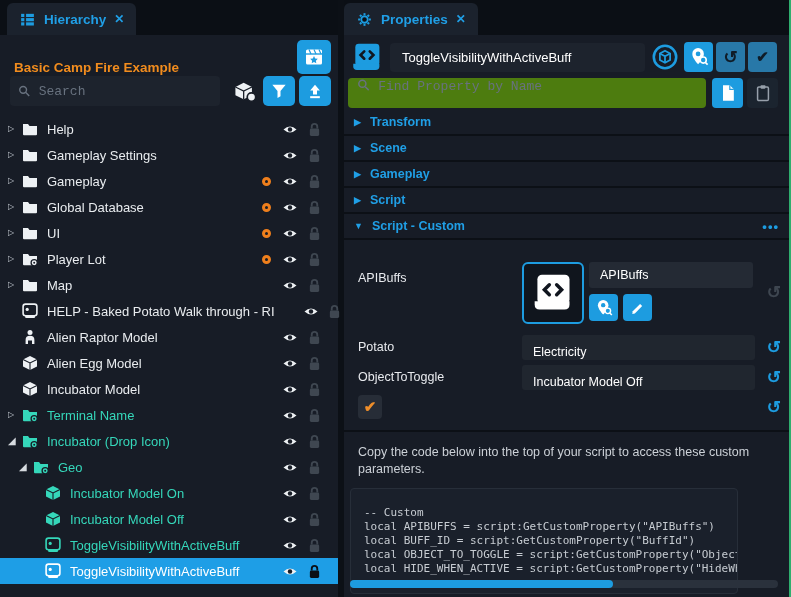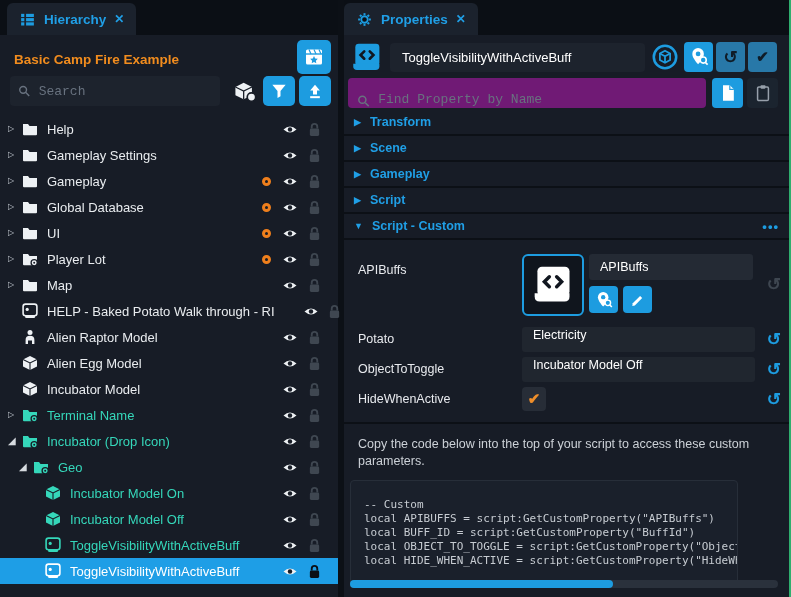--- a/index.html
+++ b/index.html
@@ -6,21 +6,21 @@
   html,body{margin:0;padding:0}
   body{width:791px;height:597px;background:#0c1016;font-family:"Liberation Sans",sans-serif;position:relative;overflow:hidden}
   .panel{position:absolute;top:0;bottom:0;background:#171c26}
   #hier{left:0;width:338px}
   #props{left:344px;width:445px}
   .tabbar{position:absolute;top:0;left:0;right:0;height:35px;background:#0b0f15}
   .tab{position:absolute;top:3px;height:32px;background:#1b222d;border-radius:6px 6px 0 0;display:flex;align-items:center;gap:8px;padding:0 12px;color:#209fe6;font-size:13.5px;font-weight:bold}
   .tab .close{font-size:12px;font-weight:bold;cursor:pointer}
   svg.ic{display:block}
   
-  .title{position:absolute;top:52px;left:14px;color:#f18c1e;font-weight:bold;font-size:13.5px;white-space:nowrap}
+  .title{position:absolute;top:60px;left:14px;color:#f18c1e;font-weight:bold;font-size:13.5px;white-space:nowrap}
   .sq-btn{position:absolute;background:#1d9ce0;border-radius:5px;display:flex;align-items:center;justify-content:center}
   .slate-btn{top:40px;left:297px;width:34px;height:34px}
   .funnel-btn{top:76px;left:263px;width:32px;height:30px}
   .upload-btn{top:76px;left:299px;width:32px;height:30px}
   .search{position:absolute;top:76px;left:10px;width:210px;height:30px;background:#1d232d;border-radius:4px;display:flex;align-items:center;padding:0 8px;gap:6px}
   .search input,.findrow input{background:none;border:none;color:#fff;font-size:13px;width:100%;outline:none;font-family:Liberation Mono, monospace}
   ::placeholder{color:#68727f;opacity:1}
   .cube-dot{position:absolute;top:81px;left:233px;color:#eef1f4}
   
   .tree{position:absolute;top:116px;left:0;right:0}
@@ -43,31 +43,31 @@
   .scroll-big{position:absolute;top:41px;left:6px;color:#1d9ce0}
   .namefield{position:absolute;top:43px;left:46px;width:255px;height:29px;background:#1d232d;border-radius:4px;display:flex;align-items:center;padding:0 10px}
   .namefield input{background:none;border:none;outline:none;color:#fff;font-size:13px;width:100%;font-family:"Liberation Sans",sans-serif}
   .net{position:absolute;top:43px;left:307px;color:#1d9ce0}
   .btn{position:absolute;border-radius:4px;display:flex;align-items:center;justify-content:center}
   .blue{background:#1d9ce0}
   .mid{background:#2878a8;color:#0f1c28}
   .pin-btn{top:42px;left:340px;width:29px;height:30px}
   .undo-btn{top:42px;left:372px;width:29px;height:30px;font-size:17px;font-weight:bold}
   .check-btn{top:42px;left:404px;width:29px;height:30px;font-size:15px;font-weight:bold}
-  .findrow{position:absolute;top:78px;left:4px;width:358px;height:30px;background:#701a75;border-radius:4px;display:flex;align-items:flex-end;padding:0 9px;gap:6px}
+  .findrow{position:absolute;top:78px;left:4px;width:358px;height:30px;background:#4d7c0f;border-radius:4px;display:flex;align-items:flex-start;padding:0 9px;gap:6px}
   .doc-btn{top:78px;left:368px;width:31px;height:30px}
   .clip-btn{top:78px;left:403px;width:31px;height:30px;background:#1b242f;color:#97a0ab}
   .sections{position:absolute;top:110px;left:0;right:0}
   .sec{height:26px;display:flex;align-items:center;gap:9px;padding:0 10px;border-bottom:2px solid #0c1016;color:#209fe6;font-weight:bold;font-size:12.5px}
   .tri{font-size:9px;line-height:1}
   .dots{margin-left:auto;color:#1d9ce0;font-size:13px;letter-spacing:1px;font-weight:bold}
-  .custom-body{padding-top:12px;border-bottom:2px solid #0c1016;padding-bottom:8px}
+  .custom-body{padding-top:20px;border-bottom:2px solid #0c1016;padding-bottom:8px}
   .frow{display:flex;align-items:center;min-height:30px;padding-left:14px}
   .flabel{width:164px;color:#e8eaee;font-size:12.5px;flex:none}
-  .ffield{width:233px;height:25px;background:#20262f;border-radius:3px;display:flex;align-items:flex-start;padding:0 9px}
+  .ffield{width:233px;height:25px;background:#20262f;border-radius:3px;display:flex;align-items:flex-end;padding:0 9px}
   .ffield input{background:none;border:none;outline:none;color:#fff;font-size:12.5px;width:100%;font-family:"Liberation Sans",sans-serif}
   .freset{margin-left:auto;margin-right:8px;color:#1d9ce0;font-size:17px;font-weight:bold;line-height:1}
   .freset.dim{color:#3e4650}
   .arow{align-items:flex-start;height:72px;padding-top:2px}
   .arow .flabel{margin-top:9px}
   .thumb{width:62px;height:62px;background:#10151d;border:2px solid #1d9ce0;border-radius:6px;display:flex;align-items:center;justify-content:center;color:#fff;flex:none}
   .acol{margin-left:5px;display:flex;flex-direction:column;gap:6px}
   .afield{width:164px;height:26px;background:#242a34;border-radius:3px;display:flex;align-items:center;padding:0 9px}
   .afield input{background:none;border:none;outline:none;color:#fff;font-size:12.5px;width:100%;font-family:"Liberation Sans",sans-serif}
   .abtns{display:flex;gap:5px}
@@ -722,21 +722,20 @@
 
       <div class="frow">
         <span class="flabel">ObjectToToggle</span>
         <div class="ffield">
           <input value="Incubator Model Off" style="">
         </div>
         <span class="freset">↺</span>
       </div>
 
       <div class="frow">
-        <span class="flabel">HideWhenActive</span>
         <div class="cbox">
           <span>✔</span>
         </div>
         <span class="freset">↺</span>
       </div>
     </div>
 
     <div class="help">Copy the code below into the top of your script to access these custom parameters.</div>
 
     <div class="codebox">

